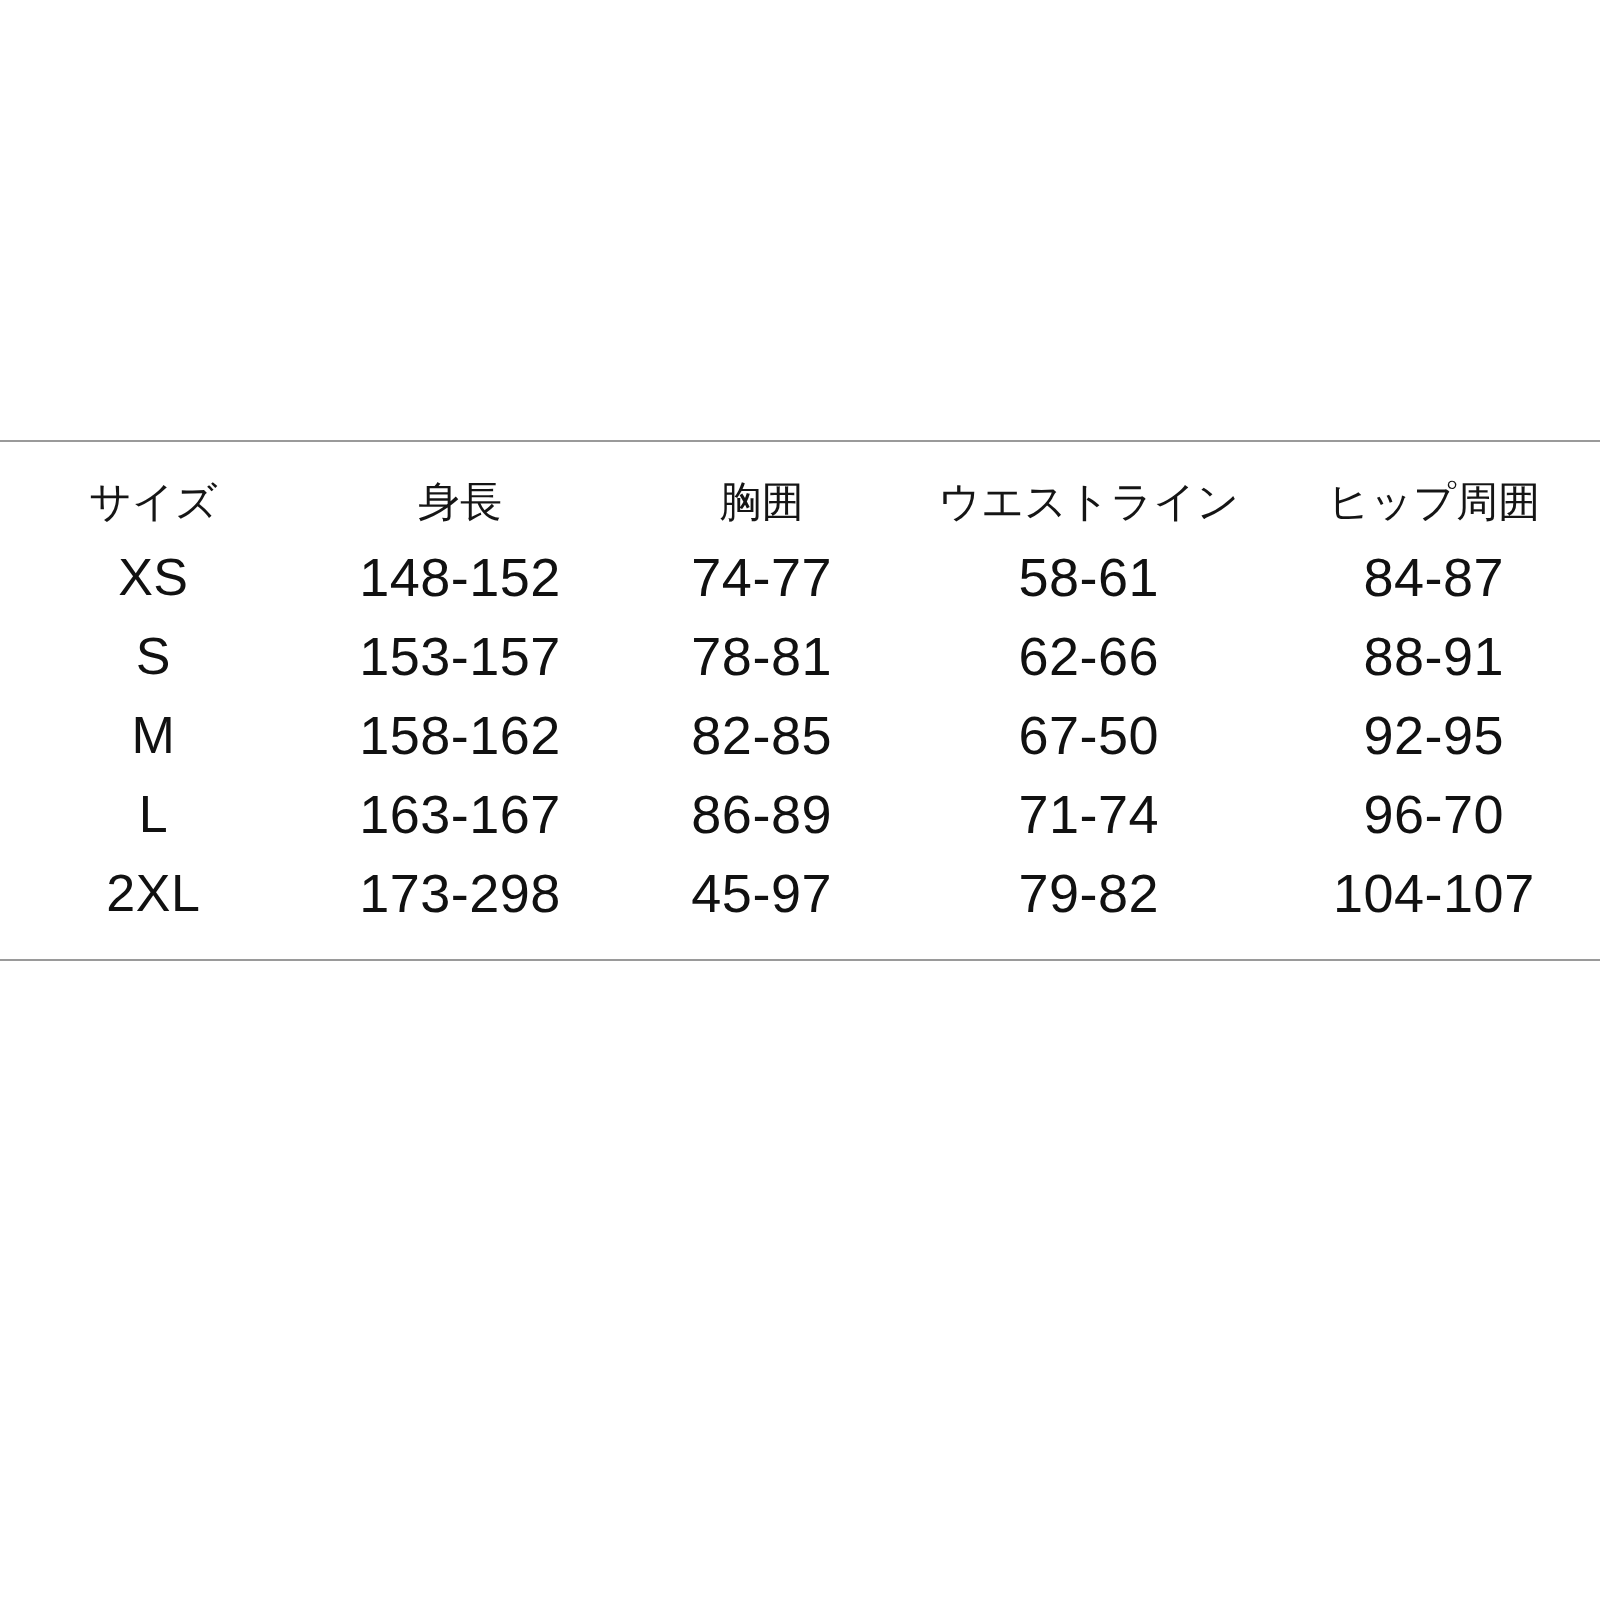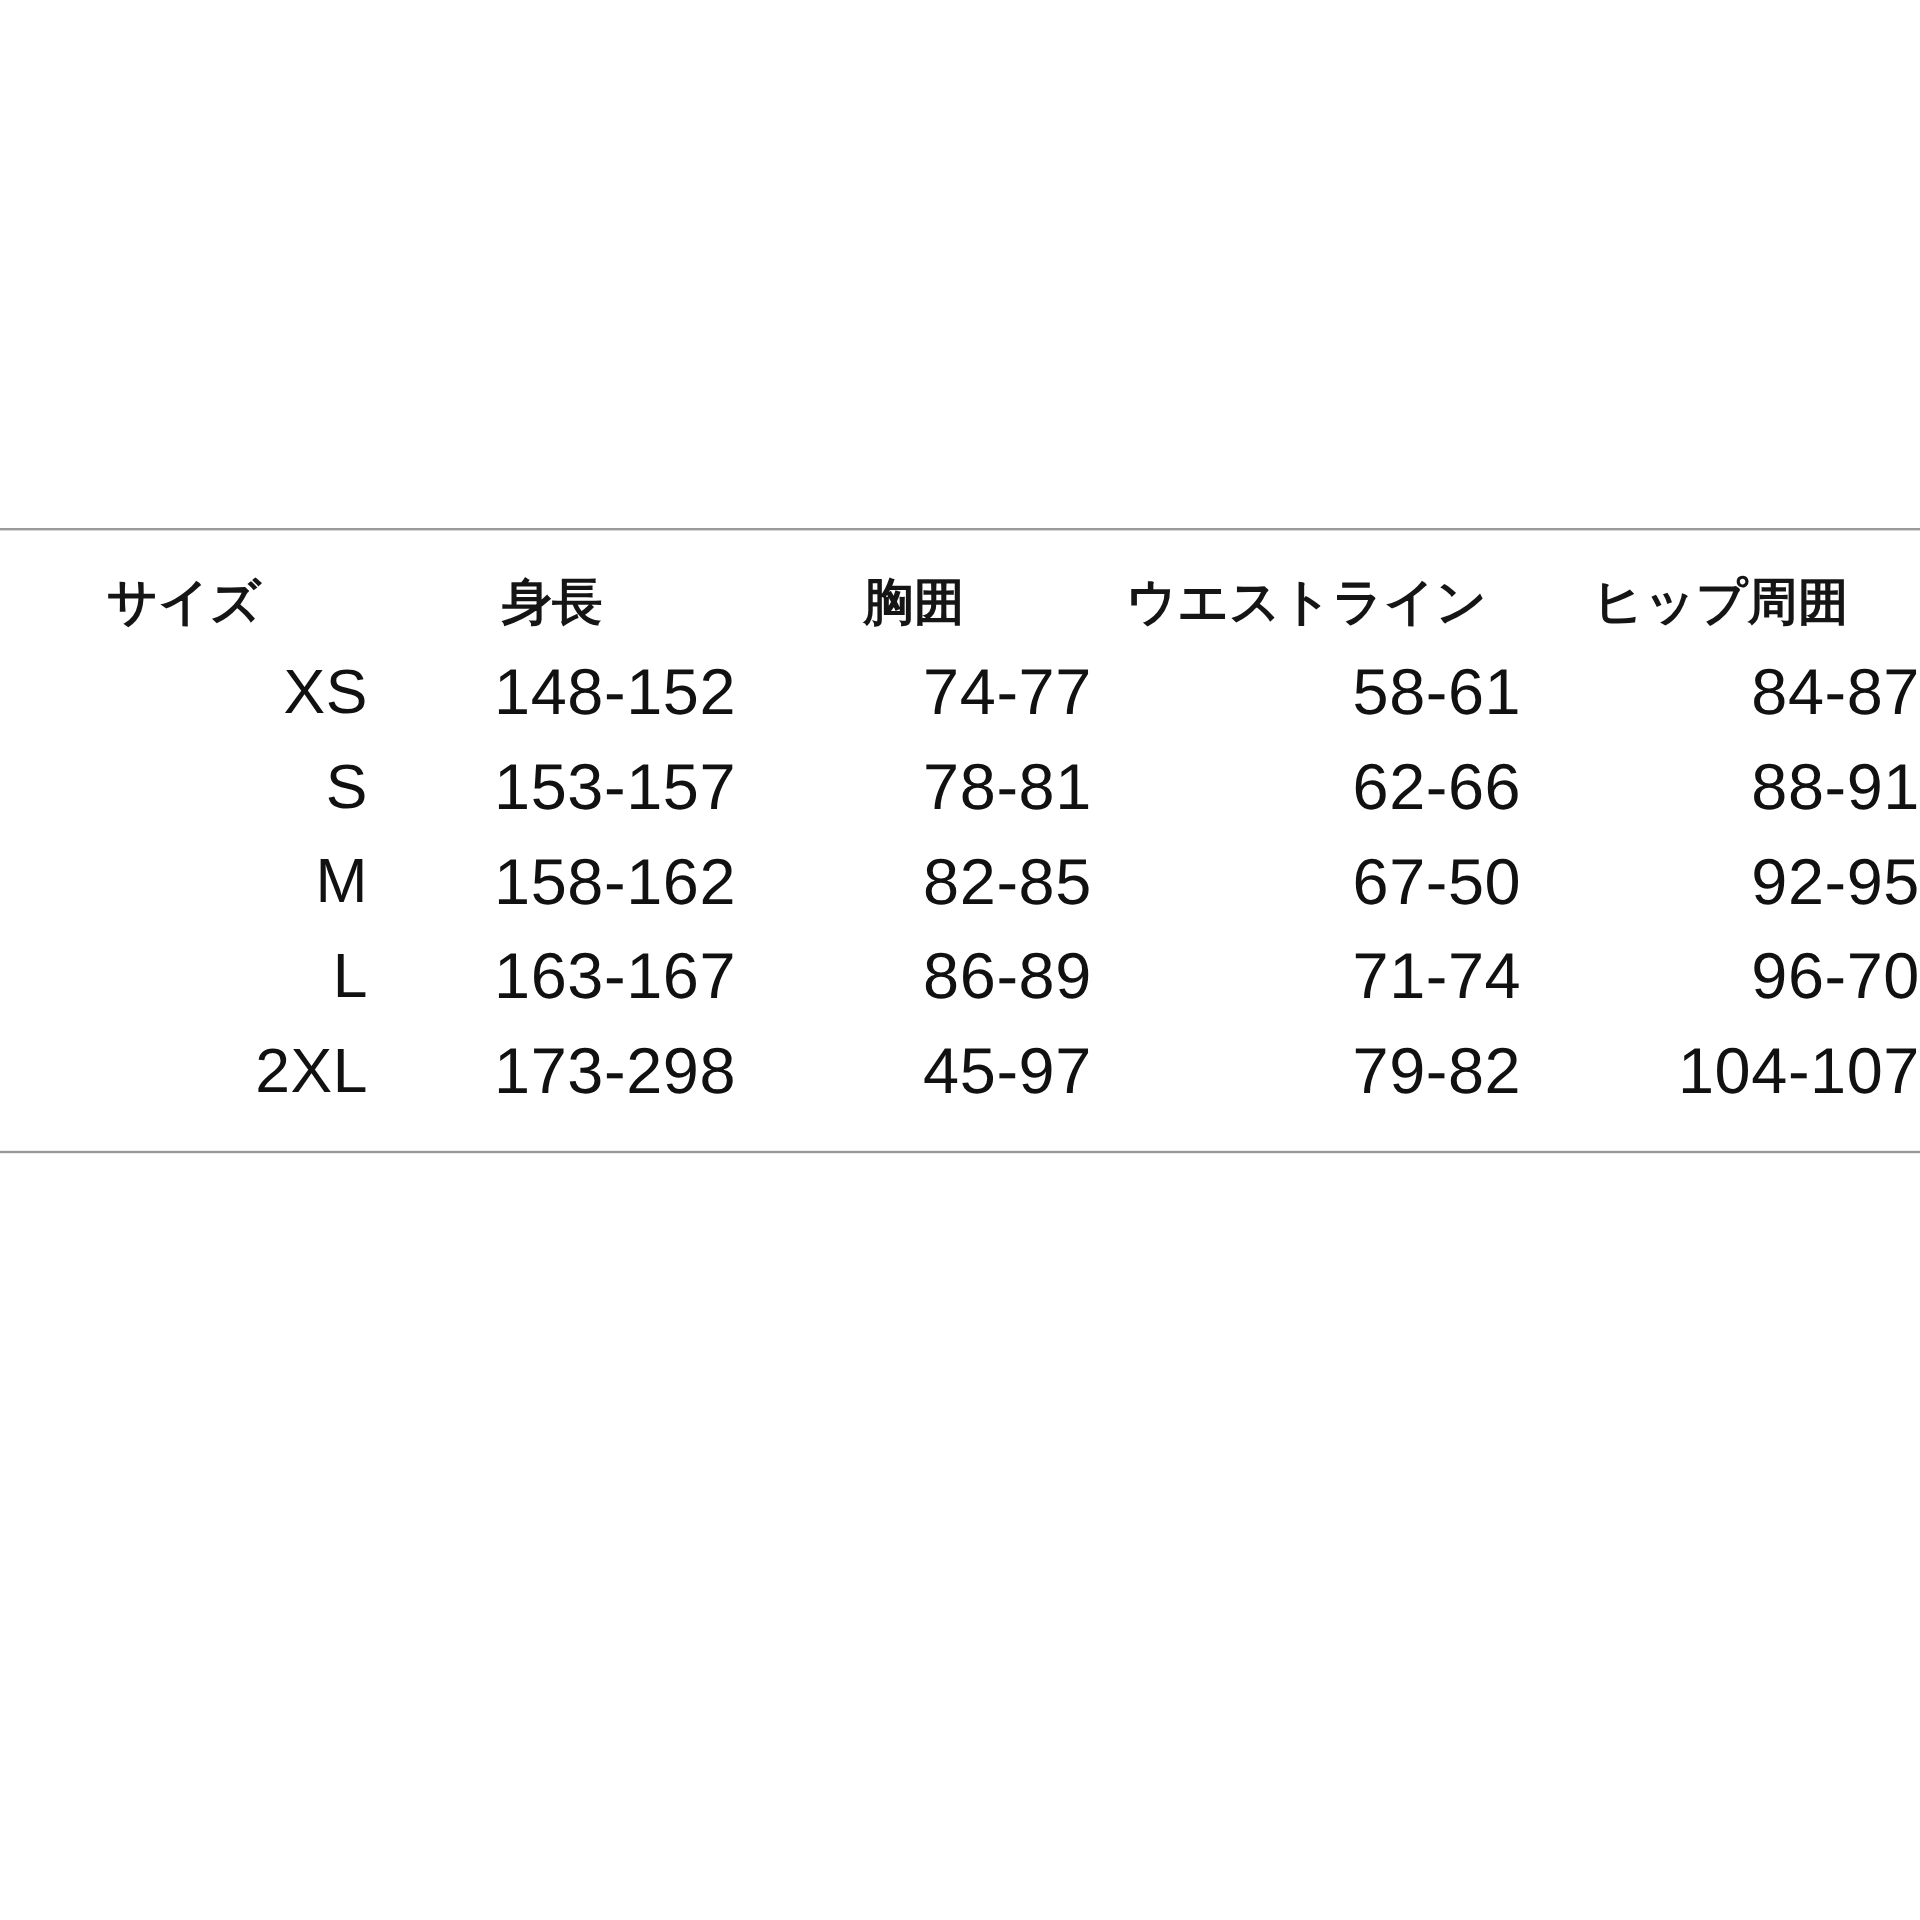--- a/index.html
+++ b/index.html
@@ -42,31 +42,31 @@
     border-collapse: collapse;
     table-layout: fixed;
     margin-top: 38px;
   }
   table.size-table col.c0 { width: 300px; }
   table.size-table col.c1 { width: 300px; }
   table.size-table col.c2 { width: 290px; }
   table.size-table col.c3 { width: 350px; }
   table.size-table col.c4 { width: 325px; }
   table.size-table th {
-    font-weight: bold;
+    font-weight: normal;
     font-size: 42px;
     line-height: 1.05;
     text-align: center;
     padding: 0 0 14px 0;
     color: #151515;
   }
   table.size-table td {
     font-size: 54px;
     line-height: 1.02;
-    text-align: right;
+    text-align: center;
     padding: 12px 0 12px 0;
     color: #111111;
     letter-spacing: 0.5px;
   }
   table.size-table td.size-cell {
     font-size: 52px;
   }
 </style>
 </head>
 <body>

